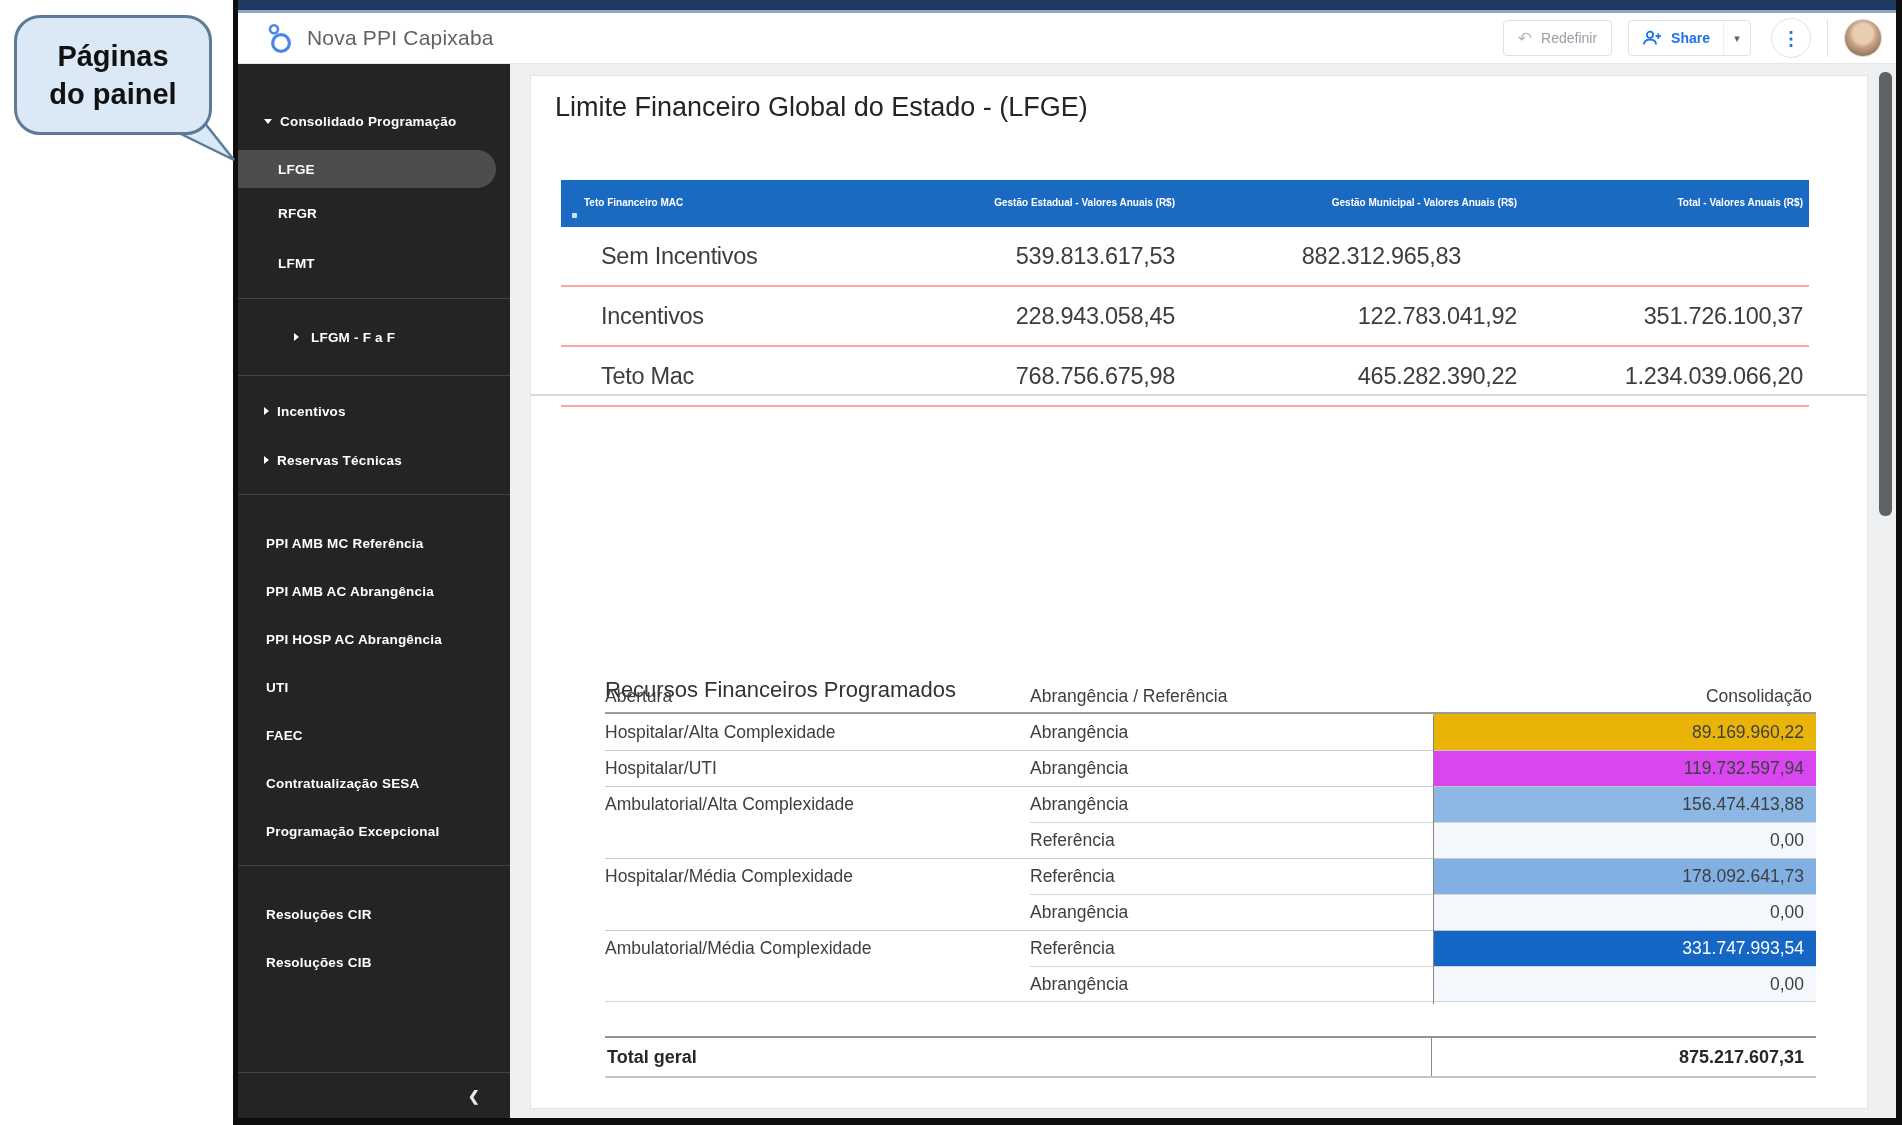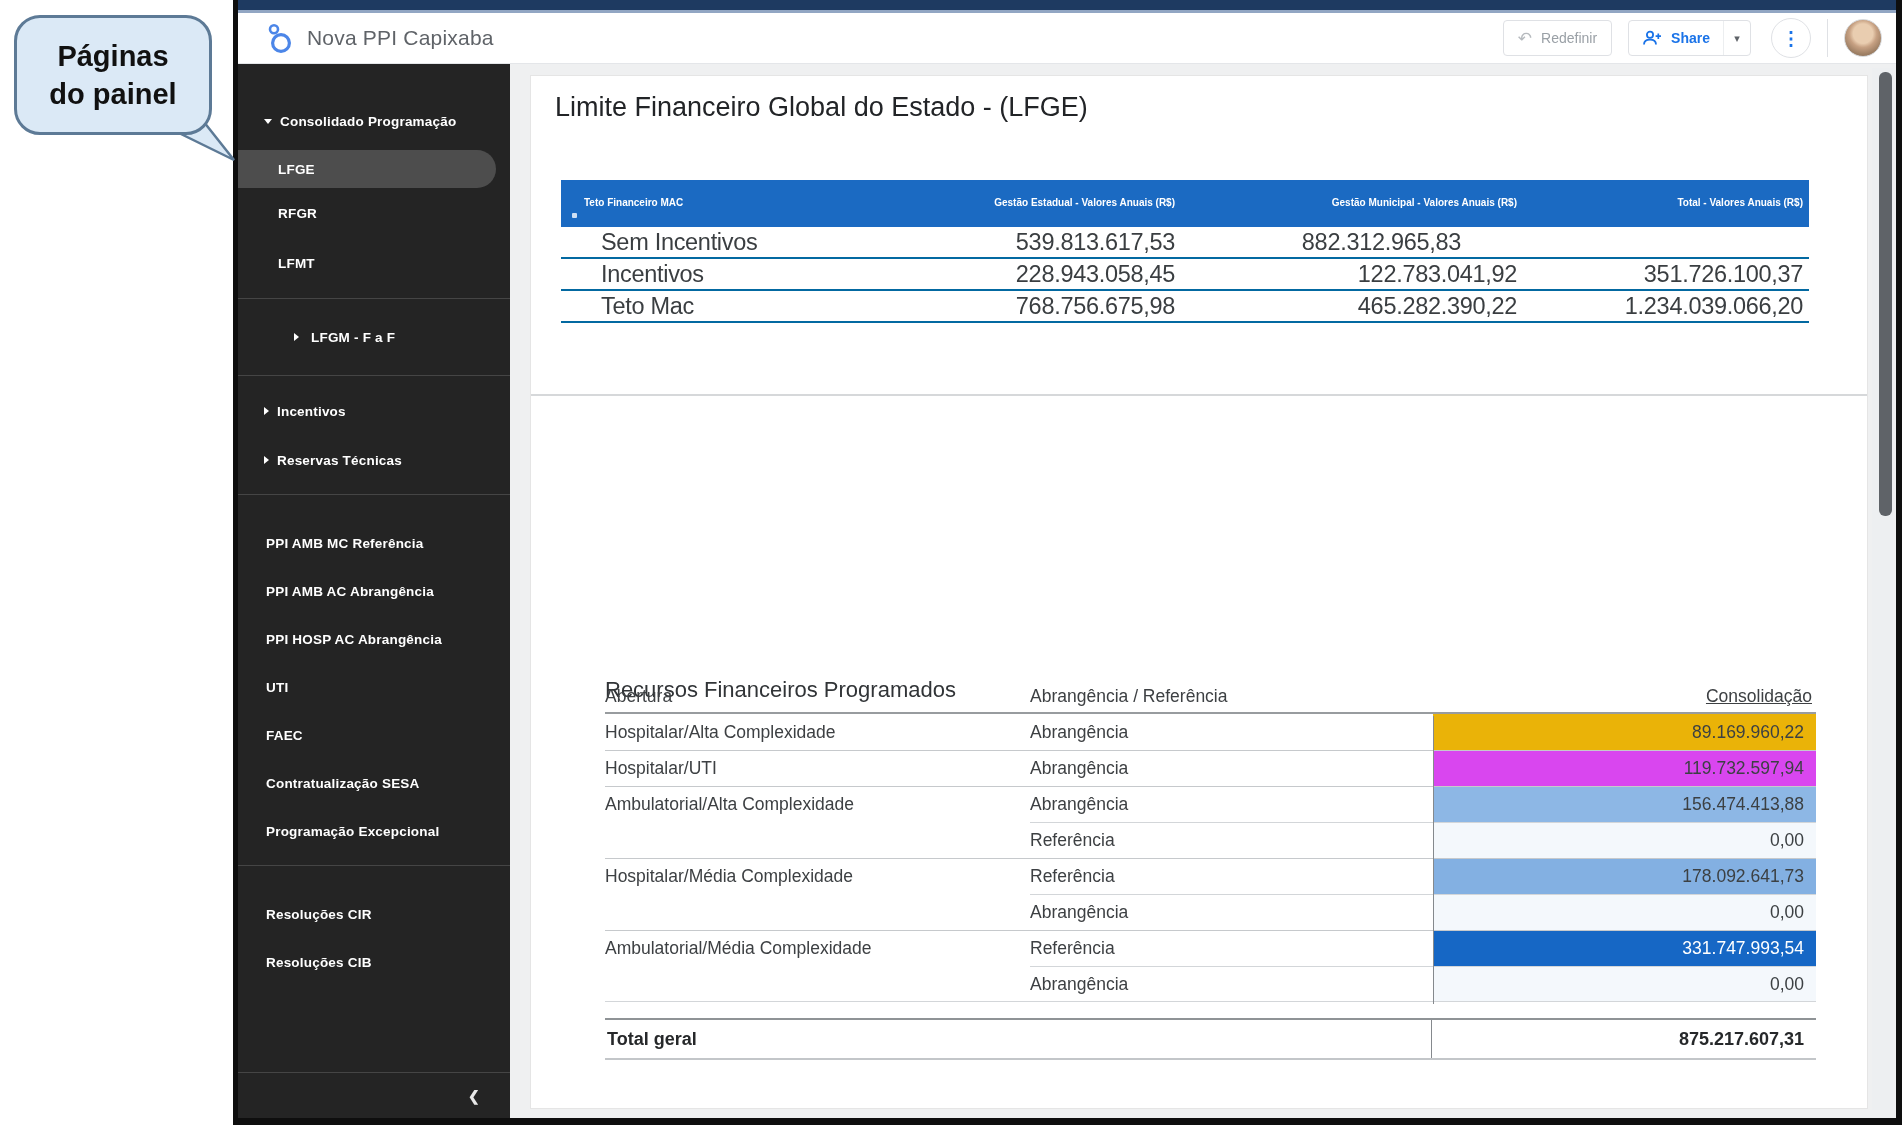--- a/index.html
+++ b/index.html
@@ -96,47 +96,47 @@
   
   .title1 { position:absolute; left:24px; top:16px; font-size:27px; color:#222427; }
   .table1 { position:absolute; left:30px; top:104px; width:1248px; }
   .t1-head { display:flex; background:#1b6ac2; color:#fff; font-weight:bold; font-size:10px; height:47px; }
   .t1-head .hc { display:flex; align-items:center; line-height:1.25; }
   .hc1 { width:288px; padding-left:8px; }
   .hc2 { width:338px; justify-content:flex-end; text-align:right; padding-right:12px; }
   .hc3 { width:342px; justify-content:flex-end; text-align:right; padding-right:12px; }
   .hc4 { width:280px; justify-content:flex-end; text-align:right; padding-right:6px; }
   .sort-dot { width:5px; height:5px; background:#cfe0f4; border-radius:1px; align-self:flex-end; margin:0 7px 9px 3px; flex:none; }
-  .t1-row { display:flex; height:32px; border-bottom:2px solid #0369a1; font-size:23.5px; color:#3a3e41; letter-spacing:-0.3px; }
+  .t1-row { display:flex; height:60px; border-bottom:2px solid #fca5a5; font-size:23.5px; color:#3a3e41; letter-spacing:-0.3px; }
   .t1-row .tc { display:flex; align-items:center; }
   .tc1 { width:288px; padding-left:40px; }
   .tc2 { width:338px; justify-content:flex-end; padding-right:12px; }
   .tc3 { width:342px; justify-content:flex-end; padding-right:12px; }
   .tc4 { width:280px; justify-content:flex-end; padding-right:6px; }
 
   .divider1 { position:absolute; left:0; top:318px; width:100%; height:2px; background:#d6d8da; }
 
   
   .title2 { position:absolute; left:74px; top:570px; font-size:22px; color:#313437;margin-top:31px; }
   .table2 { position:absolute; left:74px; top:610px; width:1211px; font-size:17.5px; color:#3d4043; }
   .t2-head { display:flex; height:28px; border-bottom:2px solid #989c9f; align-items:flex-start; }
   .t2h1 { width:425px; }
   .t2h2 { width:403px; }
-  .t2h3 { flex:1; text-align:right; padding-right:4px;text-decoration:underline; }
+  .t2h3 { flex:1; text-align:right; padding-right:4px; }
   .t2-row { display:flex; height:36px; }
   .t2-row .c { display:flex; align-items:center; height:100%; }
   .c1 { width:425px; }
   .c2 { width:403px; }
   .c3 { flex:1; justify-content:flex-end; padding-right:12px; }
   .t2-row.full-border .c1, .t2-row.full-border .c2, .t2-row.full-border .c3 { border-top:1px solid #c6c9cc; }
   .t2-row.sub-border .c2, .t2-row.sub-border .c3 { border-top:1px solid #d3d6d9; }
   .t2-row.last .c1, .t2-row.last .c2, .t2-row.last .c3 { border-bottom:1px solid #d3d6d9; }
   .t2-vline { position:absolute; left:828px; top:30px; width:1px; height:288px; background:#85898d; z-index:2; }
   .t2-total {
-    margin-top:16px; height:42px; display:flex; align-items:center;
+    margin-top:34px; height:42px; display:flex; align-items:center;
     border-top:2px solid #8f9396; border-bottom:2px solid #c3c6c9;
     font-weight:bold; font-size:18px; color:#26282a;
   }
   .t2-total-label { width:827px; border-right:1px solid #85898d; height:100%; display:flex; align-items:center; padding-left:2px; }
   .t2-total-value { flex:1; text-align:right; padding-right:12px; }
 </style>
 </head>
 <body>
 
 <svg class="callout-tail" width="110" height="52">

